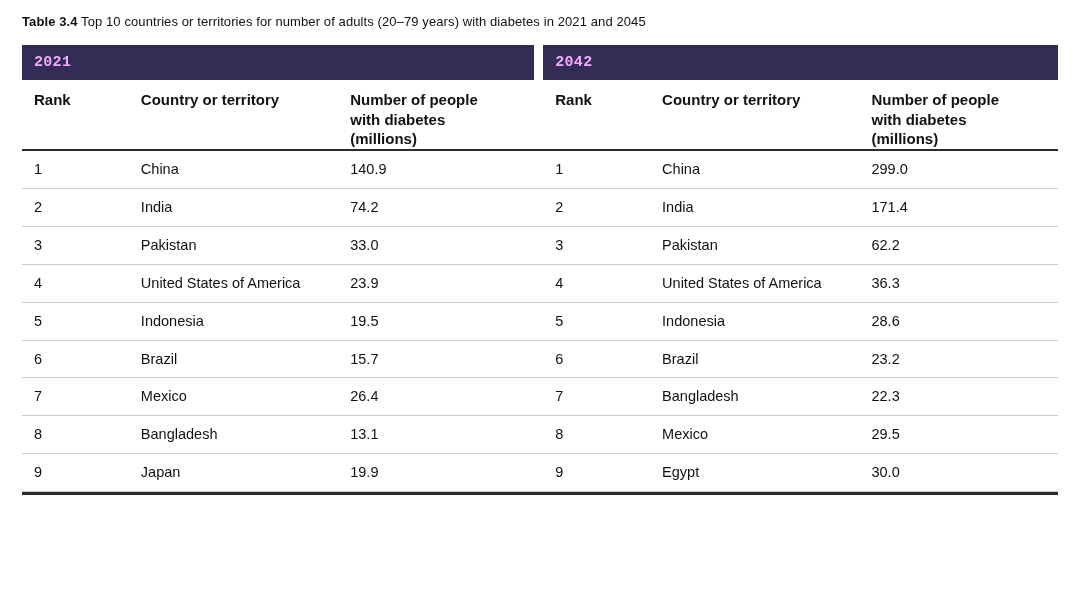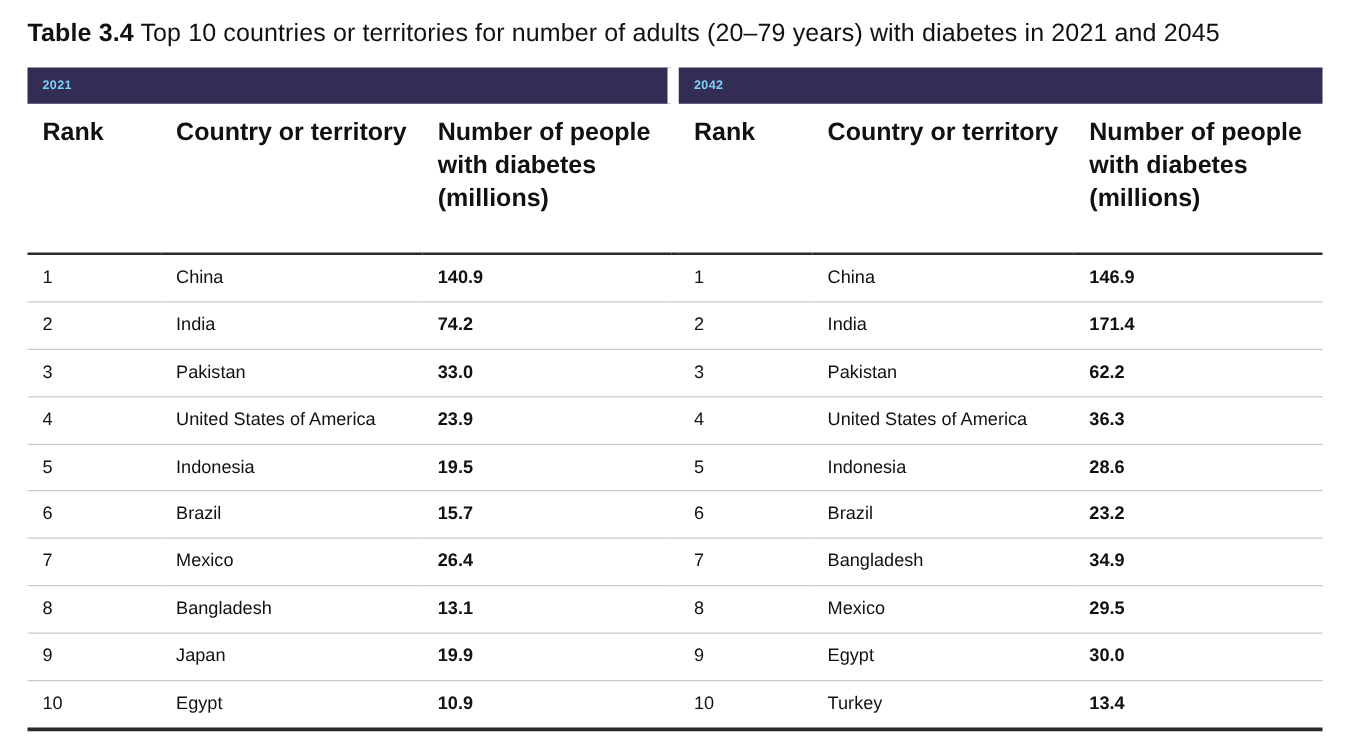--- a/index.html
+++ b/index.html
@@ -15,59 +15,60 @@
     overflow: hidden;
   }
   .page {
     width: 1080px;
     height: 603px;
     box-sizing: border-box;
     padding: 10px 22px 0 22px;
     position: relative;
   }
   .caption {
-    font-size: 20px;
+    font-size: 13px;
     line-height: 1.3;
     margin: 4px 0 14px 0;
     color: #111111;
     letter-spacing: 0.1px;
   }
   .caption .cap-label {
     font-weight: bold;
   }
   table.t34 {
     border-collapse: collapse;
     width: 1036px;
     table-layout: fixed;
   }
   table.t34 td, table.t34 th {
     vertical-align: top;
     text-align: left;
   }
   
   .band td {
     background: #332c54;
-    color: #7dd3fc;
+    color: #f0abfc;
     font-weight: bold;
-    font-size: 10px;
+    font-size: 15px;
     padding: 9px 12px 9px 12px;
     letter-spacing: 0.3px;
+    font-family: Liberation Mono, monospace;
   }
   .band td.gap {
     background: #ffffff;
     padding: 0;
     width: 8px;
   }
   .band td.left-band {
     border-right: 6px solid #ffffff;
   }
   .colhead td {
     font-weight: bold;
-    font-size: 20px;
-    padding: 10px 12px 30px 12px;
+    font-size: 15px;
+    padding: 10px 12px 0 12px;
     line-height: 1.32;
     color: #111111;
     border-bottom: 2px solid #2b2b2b;
   }
   .colhead td.spacer {
     border-bottom: 2px solid #2b2b2b;
   }
   tr.datarow td {
     font-size: 14.5px;
     padding: 9px 12px 9px 12px;
@@ -76,21 +77,20 @@
     color: #111111;
   }
   tr.datarow.last td {
     border-bottom: none;
   }
   .rank {
     color: #333333;
   }
   .num {
     color: #333333;
-    font-weight: bold;
   }
   .bottom-rule {
     width: 1036px;
     height: 3px;
     background: #2b2b2b;
     margin-top: 0px;
   }
   .c-rank { width: 98px; }
   .c-country { width: 192px; }
   .c-number { width: 182px; }
@@ -141,21 +141,21 @@
         </td>
       </tr>
 
       <tr class="datarow">
         <td class="rank">1</td>
         <td>China</td>
         <td class="num">140.9</td>
         <td></td>
         <td class="rank">1</td>
         <td>China</td>
-        <td class="num">146.9</td>
+        <td class="num">299.0</td>
       </tr>
 
       <tr class="datarow">
         <td class="rank">2</td>
         <td>India</td>
         <td class="num">74.2</td>
         <td></td>
         <td class="rank">2</td>
         <td>India</td>
         <td class="num">171.4</td>
@@ -201,21 +201,21 @@
         <td class="num">23.2</td>
       </tr>
 
       <tr class="datarow">
         <td class="rank">7</td>
         <td>Mexico</td>
         <td class="num">26.4</td>
         <td></td>
         <td class="rank">7</td>
         <td>Bangladesh</td>
-        <td class="num">34.9</td>
+        <td class="num">22.3</td>
       </tr>
 
       <tr class="datarow">
         <td class="rank">8</td>
         <td>Bangladesh</td>
         <td class="num">13.1</td>
         <td></td>
         <td class="rank">8</td>
         <td>Mexico</td>
         <td class="num">29.5</td>
@@ -224,27 +224,18 @@
       <tr class="datarow">
         <td class="rank">9</td>
         <td>Japan</td>
         <td class="num">19.9</td>
         <td></td>
         <td class="rank">9</td>
         <td>Egypt</td>
         <td class="num">30.0</td>
       </tr>
 
-      <tr class="datarow last">
-        <td class="rank">10</td>
-        <td>Egypt</td>
-        <td class="num">10.9</td>
-        <td></td>
-        <td class="rank">10</td>
-        <td>Turkey</td>
-        <td class="num">13.4</td>
-      </tr>
     </tbody>
   </table>
 
   <div class="bottom-rule"></div>
 
 </div>
 
 </body></html>

